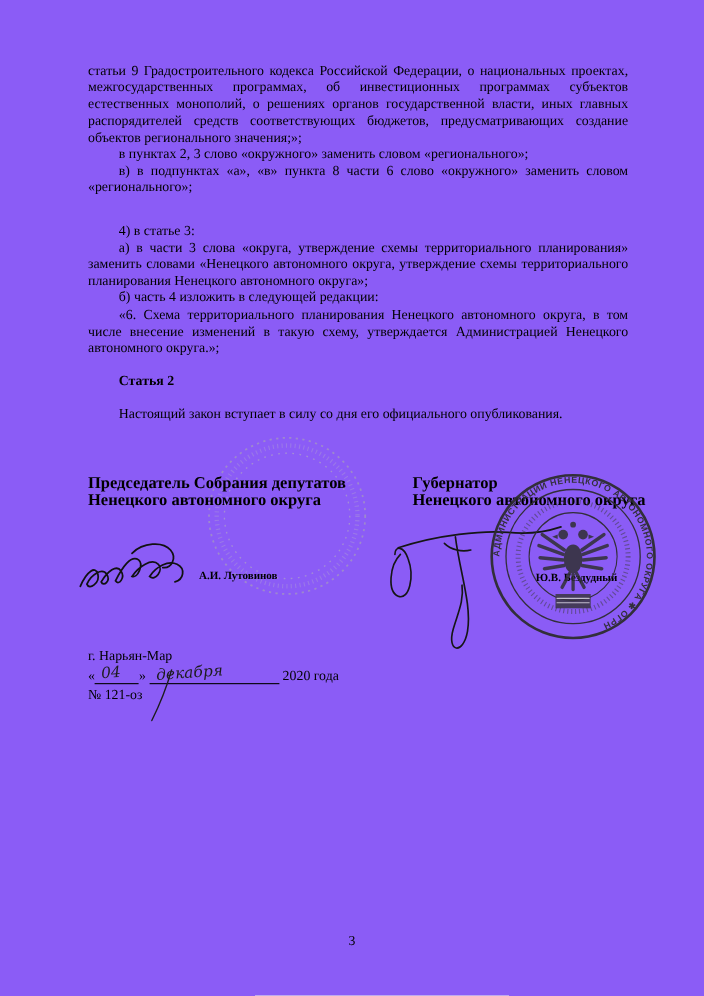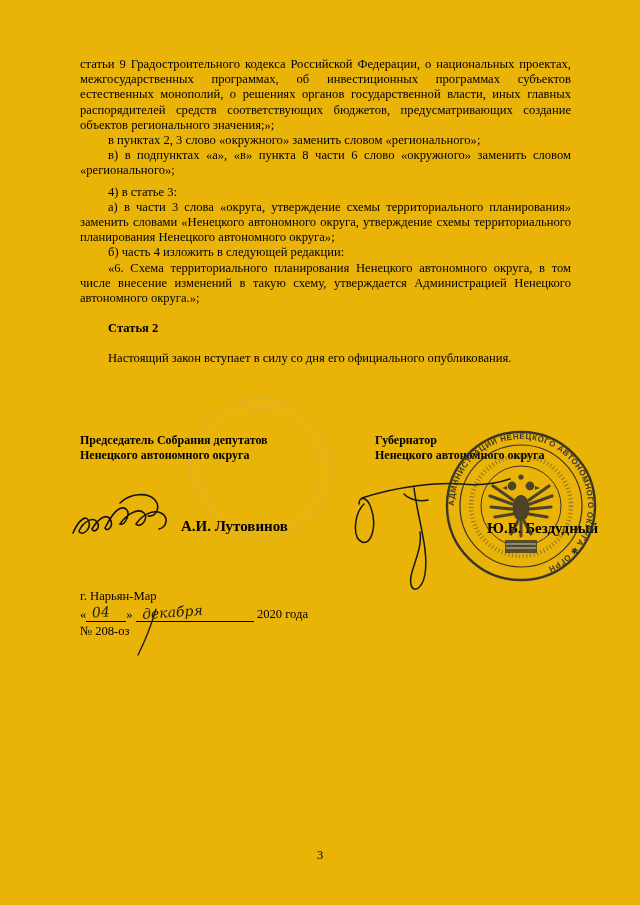--- a/index.html
+++ b/index.html
@@ -1,36 +1,36 @@
 <!DOCTYPE html>
 <html><head>
 <meta charset="utf-8">
 <style>
   html,body { margin:0; padding:0; background:#e8e8e8; }
   .page {
     position:relative; width:640px; height:905px; margin:0 auto;
-    background:#eab308; overflow:hidden;
+    background:#8b5cf6; overflow:hidden;
     font-family:"Liberation Serif", serif; color:#000;
   }
   
   .textblock {
     position:absolute; left:80px; top:57px; width:491px;
     font-size:12.6px; line-height:15.2px; text-align:justify;
   }
   .textblock p { margin:0; text-indent:28px; }
   .textblock p.cont { text-indent:0; }
-  .textblock p.gap { margin-top:6px; }
+  .textblock p.gap { margin-top:24px; }
   .textblock p.bigger-gap { margin-top:15px; }
   .textblock p.heading { font-weight:bold; }
 
   
-  .sig-title { position:absolute; font-size:12px; font-weight:bold; line-height:15.2px; white-space:nowrap; }
+  .sig-title { position:absolute; font-size:15px; font-weight:bold; line-height:15.2px; white-space:nowrap; }
   .sig-title.left  { left:80px;  top:433px; }
   .sig-title.right { left:375px; top:433px; }
-  .sig-name { position:absolute; font-size:15px; font-weight:bold; white-space:nowrap; }
+  .sig-name { position:absolute; font-size:10px; font-weight:bold; white-space:nowrap; }
   .sig-name.left  { left:181px; top:518px; }
   .sig-name.right { left:487px; top:520px; }
 
   .sig-svg { position:absolute; }
   #sig-left-svg  { left:68px;  top:488px; }
   #sig-right-svg { left:348px; top:450px; }
 
   
   #faint-stamp { position:absolute; left:186px; top:394px; opacity:0.55; }
   #governor-seal { position:absolute; left:443px; top:428px; opacity:0.93; }
@@ -152,21 +152,21 @@
     </g>
   </svg>
 
   <div class="footer">
     <div class="city">г. Нарьян-Мар</div>
     <div class="dateline">
       <span>«</span><span class="blank day"><span class="hand">04</span></span><span>»</span>
       <span class="blank month"><span class="hand">декабря</span></span>
       <span>2020 года</span>
     </div>
-    <div class="docnum">№ 208-оз</div>
+    <div class="docnum">№ 121-оз</div>
   </div>
 
   <svg id="stray-stroke" width="52" height="58" viewBox="0 0 52 58">
     <path d="M34 6 C 30 20, 22 40, 16 52" fill="none" stroke="#1d1d1d" stroke-width="1.3" stroke-linecap="round"></path>
   </svg>
 
   <div class="page-number">3</div>
 
 </div>
 

